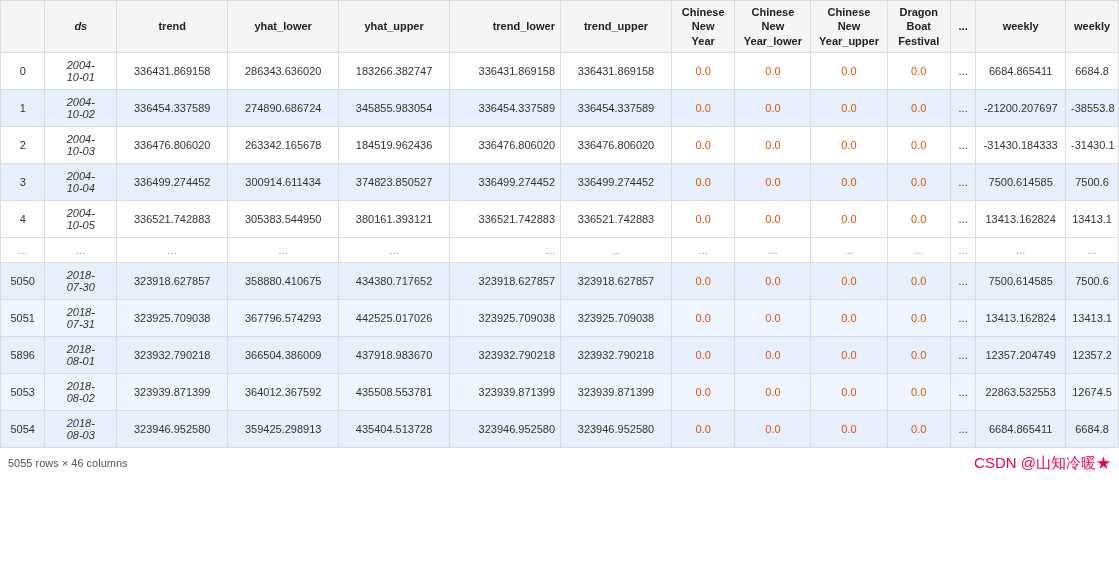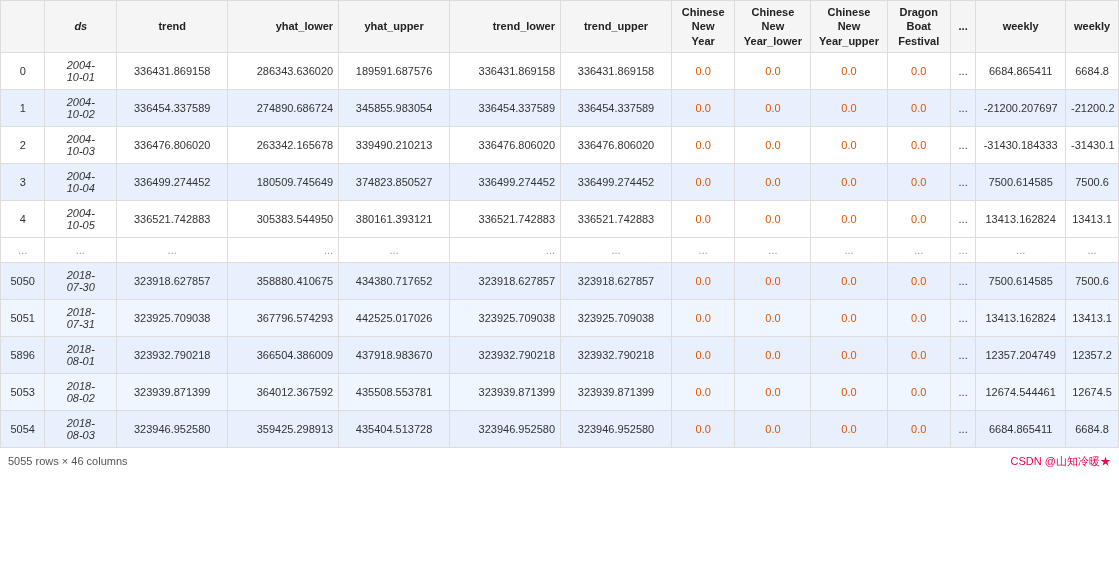--- a/index.html
+++ b/index.html
@@ -51,27 +51,27 @@
     .footer {
       padding: 6px 8px;
       font-size: 11px;
       color: #555;
       display: flex;
       justify-content: space-between;
       align-items: center;
     }
     .footer-right {
       color: #e05;
-      font-size: 11px;
+      font-size: 15px;
     }
     
     .col-idx   { width: 42px; }
     .col-ds    { width: 68px; font-style: italic; }
     .col-trend { width: 105px; }
-    .col-yhat_lower { width: 105px; text-align: right; }
+    .col-yhat_lower { width: 105px; }
     .col-yhat_upper { width: 105px; }
     .col-trend_lower { width: 105px; text-align: right; }
     .col-trend_upper { width: 105px; }
     .col-cny   { width: 60px; }
     .col-cny_lower { width: 72px; }
     .col-cny_upper { width: 72px; }
     .col-dragon { width: 60px; }
     .col-dots  { width: 24px; }
     .col-weekly1 { width: 85px; }
     .col-weekly2 { width: 50px; }
@@ -98,21 +98,21 @@
         <th class="col-weekly1">weekly</th>
         <th class="col-weekly2">weekly</th>
       </tr>
     </thead>
     <tbody id="table-body">
     <tr>
           <td class="col-idx">0</td>
           <td class="col-ds">2004-<br>10-01</td>
           <td class="col-trend">336431.869158</td>
           <td class="col-yhat_lower">286343.636020</td>
-          <td class="col-yhat_upper">189591.687576</td>
+          <td class="col-yhat_upper">183266.382747</td>
           <td class="col-trend_lower">336431.869158</td>
           <td class="col-trend_upper">336431.869158</td>
           <td class="col-cny" style="color: rgb(224, 85, 0);">0.0</td>
           <td class="col-cny_lower" style="color: rgb(224, 85, 0);">0.0</td>
           <td class="col-cny_upper" style="color: rgb(224, 85, 0);">0.0</td>
           <td class="col-dragon" style="color: rgb(224, 85, 0);">0.0</td>
           <td class="col-dots">...</td>
           <td class="col-weekly1">6684.865411</td>
           <td class="col-weekly2">6684.8</td>
         </tr>
@@ -123,43 +123,43 @@
           <td class="col-yhat_lower">274890.686724</td>
           <td class="col-yhat_upper">345855.983054</td>
           <td class="col-trend_lower">336454.337589</td>
           <td class="col-trend_upper">336454.337589</td>
           <td class="col-cny" style="color: rgb(224, 85, 0);">0.0</td>
           <td class="col-cny_lower" style="color: rgb(224, 85, 0);">0.0</td>
           <td class="col-cny_upper" style="color: rgb(224, 85, 0);">0.0</td>
           <td class="col-dragon" style="color: rgb(224, 85, 0);">0.0</td>
           <td class="col-dots">...</td>
           <td class="col-weekly1">-21200.207697</td>
-          <td class="col-weekly2">-21200.2</td>
+          <td class="col-weekly2">-38553.8</td>
         </tr>
         <tr>
           <td class="col-idx">2</td>
           <td class="col-ds">2004-<br>10-03</td>
           <td class="col-trend">336476.806020</td>
           <td class="col-yhat_lower">263342.165678</td>
-          <td class="col-yhat_upper">339490.210213</td>
+          <td class="col-yhat_upper">184519.962436</td>
           <td class="col-trend_lower">336476.806020</td>
           <td class="col-trend_upper">336476.806020</td>
           <td class="col-cny" style="color: rgb(224, 85, 0);">0.0</td>
           <td class="col-cny_lower" style="color: rgb(224, 85, 0);">0.0</td>
           <td class="col-cny_upper" style="color: rgb(224, 85, 0);">0.0</td>
           <td class="col-dragon" style="color: rgb(224, 85, 0);">0.0</td>
           <td class="col-dots">...</td>
           <td class="col-weekly1">-31430.184333</td>
           <td class="col-weekly2">-31430.1</td>
         </tr>
         <tr style="background: rgb(232, 240, 253);">
           <td class="col-idx">3</td>
           <td class="col-ds">2004-<br>10-04</td>
           <td class="col-trend">336499.274452</td>
-          <td class="col-yhat_lower">180509.745649</td>
+          <td class="col-yhat_lower">300914.611434</td>
           <td class="col-yhat_upper">374823.850527</td>
           <td class="col-trend_lower">336499.274452</td>
           <td class="col-trend_upper">336499.274452</td>
           <td class="col-cny" style="color: rgb(224, 85, 0);">0.0</td>
           <td class="col-cny_lower" style="color: rgb(224, 85, 0);">0.0</td>
           <td class="col-cny_upper" style="color: rgb(224, 85, 0);">0.0</td>
           <td class="col-dragon" style="color: rgb(224, 85, 0);">0.0</td>
           <td class="col-dots">...</td>
           <td class="col-weekly1">7500.614585</td>
           <td class="col-weekly2">7500.6</td>
@@ -250,21 +250,21 @@
           <td class="col-trend">323939.871399</td>
           <td class="col-yhat_lower">364012.367592</td>
           <td class="col-yhat_upper">435508.553781</td>
           <td class="col-trend_lower">323939.871399</td>
           <td class="col-trend_upper">323939.871399</td>
           <td class="col-cny" style="color: rgb(224, 85, 0);">0.0</td>
           <td class="col-cny_lower" style="color: rgb(224, 85, 0);">0.0</td>
           <td class="col-cny_upper" style="color: rgb(224, 85, 0);">0.0</td>
           <td class="col-dragon" style="color: rgb(224, 85, 0);">0.0</td>
           <td class="col-dots">...</td>
-          <td class="col-weekly1">12674.544461</td>
+          <td class="col-weekly1">22863.532553</td>
           <td class="col-weekly2">12674.5</td>
         </tr>
         <tr style="background: rgb(232, 240, 253);">
           <td class="col-idx">5054</td>
           <td class="col-ds">2018-<br>08-03</td>
           <td class="col-trend">323946.952580</td>
           <td class="col-yhat_lower">359425.298913</td>
           <td class="col-yhat_upper">435404.513728</td>
           <td class="col-trend_lower">323946.952580</td>
           <td class="col-trend_upper">323946.952580</td>

